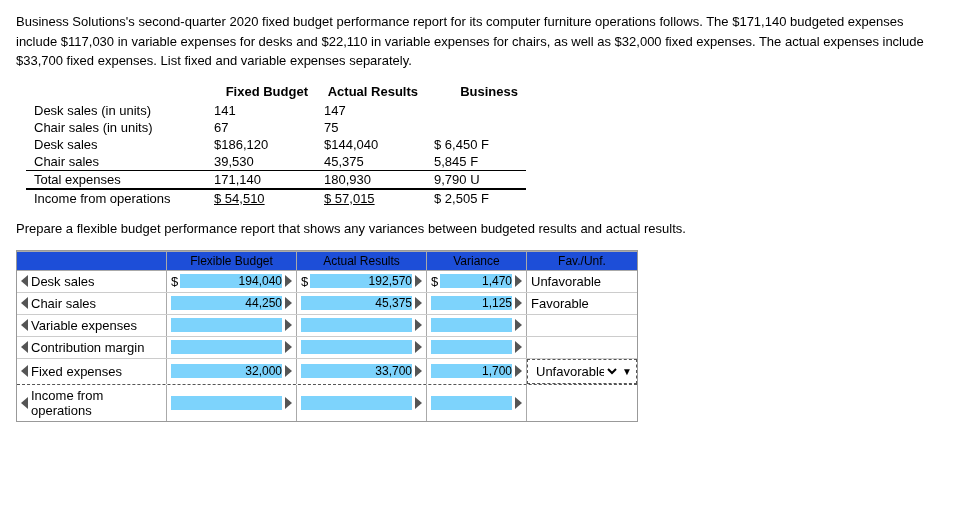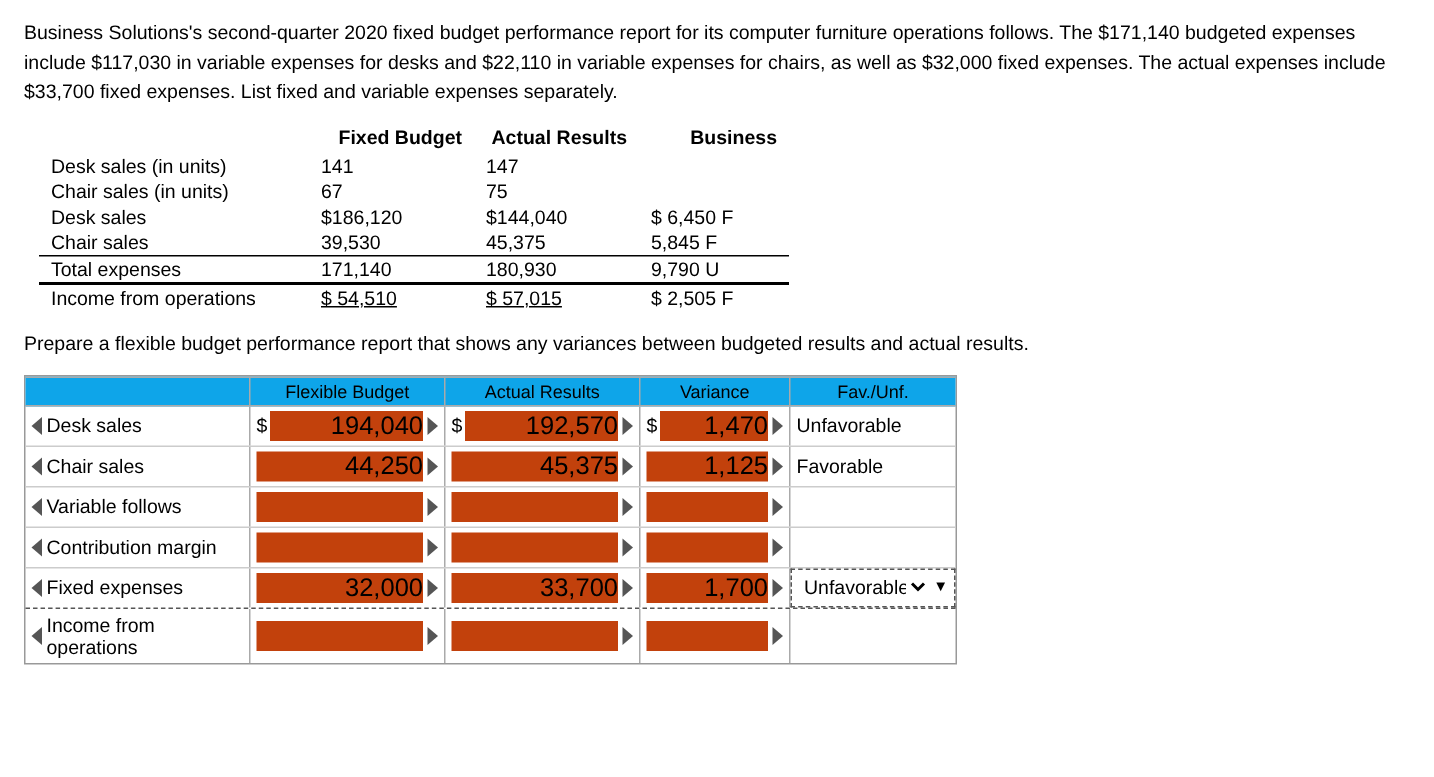--- a/index.html
+++ b/index.html
@@ -63,21 +63,21 @@
       font-size: 13px;
     }
     .flex-header .report-title {
       font-size: 13px;
     }
     .flex-header .report-period {
       font-size: 13px;
     }
     .flex-col-headers {
       display: flex;
-      background: #0ea5e9;
+      background: #1d4ed8;
       border-top: 1px solid #aaa;
       border-bottom: 1px solid #aaa;
     }
     .flex-col-headers .ch {
       font-size: 12px;
       font-weight: normal;
       padding: 2px 4px;
       border-right: 1px solid #aaa;
       text-align: center;
     }
@@ -102,24 +102,24 @@
     }
     .fc-label { width: 150px; }
     .fc-flex { width: 130px; }
     .fc-actual { width: 130px; }
     .fc-variance { width: 100px; }
     .fc-favunf { width: 110px; border-right: none; }
 
     .fc-label { font-size: 13px; }
     .dollar-sign { margin-right: 2px; }
     .input-like {
-      background: #c2410c;
+      background: #7dd3fc;
       border: none;
       width: 100%;
-      font-size: 17px;
+      font-size: 12px;
       font-family: Arial, sans-serif;
       text-align: right;
       outline: none;
     }
     .select-like {
       background: #fff;
       border: none;
       font-size: 13px;
       font-family: Arial, sans-serif;
       outline: none;
@@ -262,21 +262,21 @@
           <input type="text" class="input-like" value="1,125" style="">
           <span class="triangle-right"></span>
         </div>
         <div class="flex-cell fc-favunf">
           <span>Favorable</span>
         </div>
       </div>
       <div class="flex-row">
         <div class="flex-cell fc-label">
           <span class="triangle-left"></span>
-          <span>Variable follows</span>
+          <span>Variable expenses</span>
         </div>
         <div class="flex-cell fc-flex" style="justify-content: flex-end;">
           <input type="text" class="input-like" style="">
           <span class="triangle-right"></span>
         </div>
         <div class="flex-cell fc-actual" style="justify-content: flex-end;">
           <input type="text" class="input-like" style="">
           <span class="triangle-right"></span>
         </div>
         <div class="flex-cell fc-variance" style="justify-content: flex-end;">

